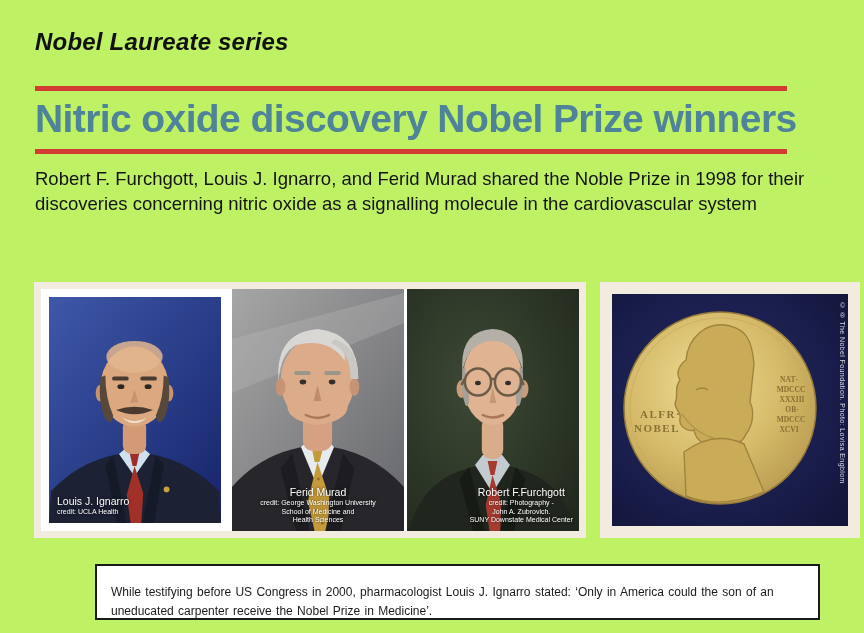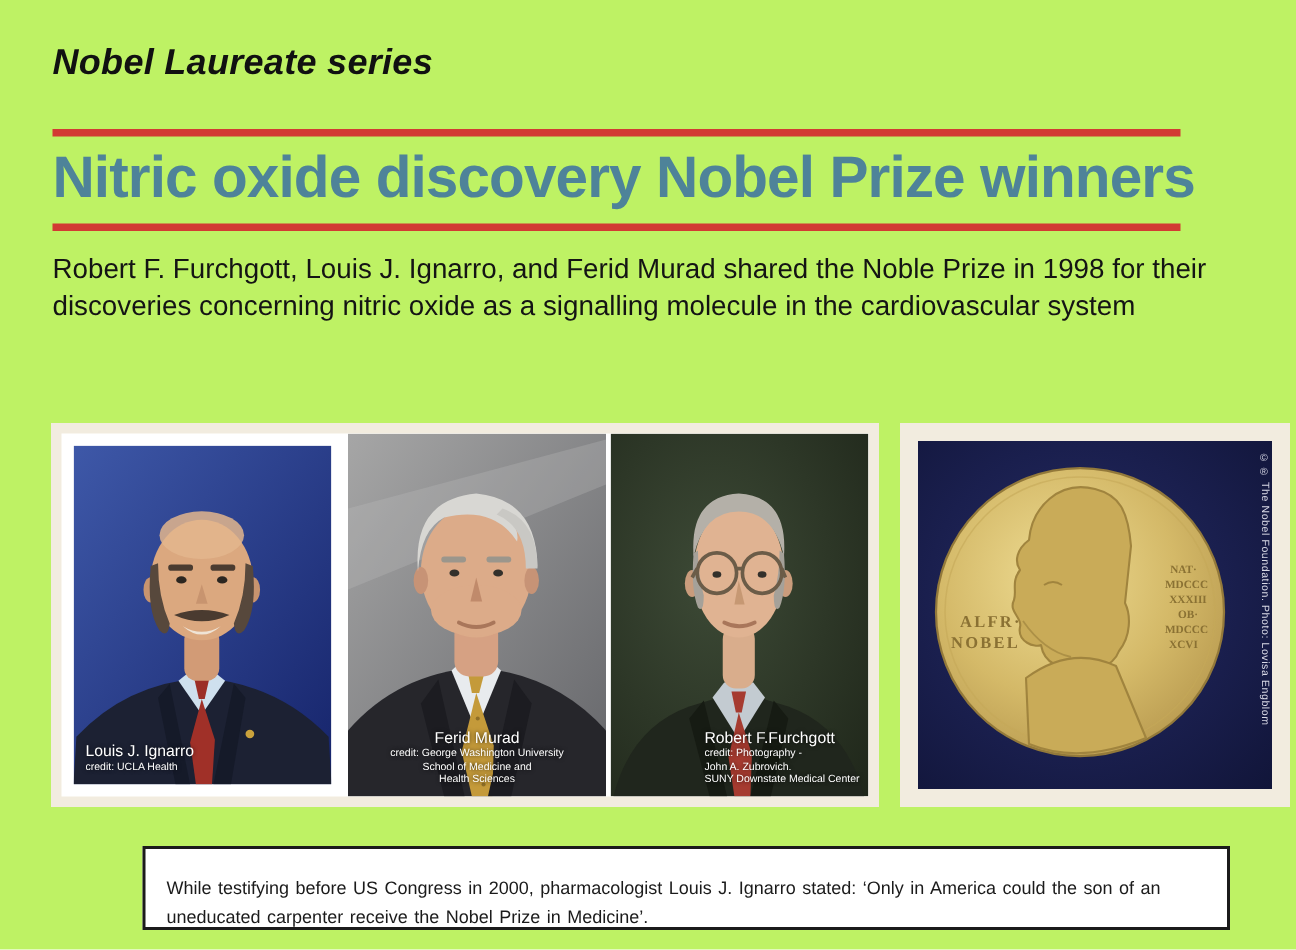--- a/index.html
+++ b/index.html
@@ -47,21 +47,21 @@
   .photo svg{display:block;width:100%;height:100%;}
   .photo-caption{
     position:absolute;bottom:6px;color:#ffffff;
     text-shadow:0 0 3px rgba(0,0,0,.75);
     line-height:1.25;
   }
   .photo-caption .laureate-name{font-size:10.5px;display:block;}
   .photo-caption .credit-line{font-size:7px;display:block;}
   .cap-left{left:8px;text-align:left;}
   .cap-center{left:0;right:0;text-align:center;}
-  .cap-right{right:6px;text-align:left;}
+  .cap-right{right:6px;text-align:center;}
   .medal-frame{
     position:absolute;left:600px;top:282px;width:260px;height:256px;
     background:var(--frame-cream,#f2ecdf);
     box-sizing:border-box;padding:12px;
   }
   .medal-inner{
     position:relative;width:100%;height:100%;
     background:radial-gradient(circle at 45% 45%, #262c63 0%, #1a1f4e 55%, #111539 100%);
   }
   .medal-inner svg{display:block;width:100%;height:100%;}

